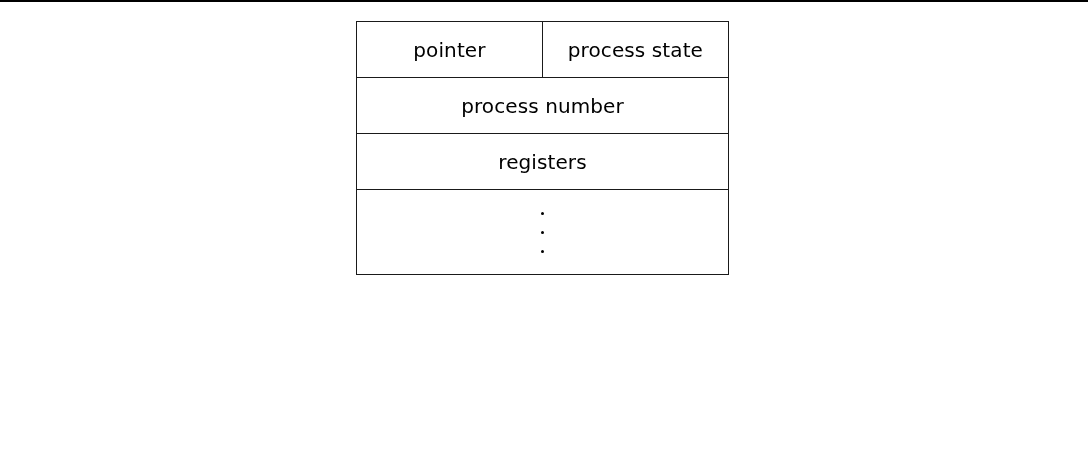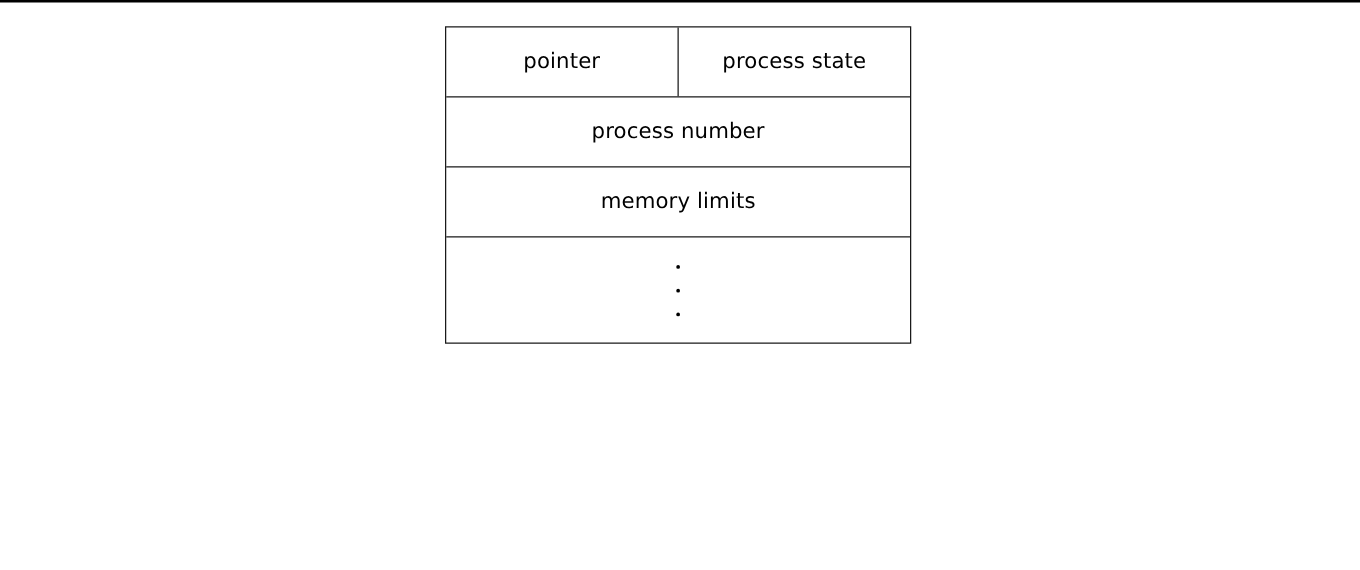--- a/index.html
+++ b/index.html
@@ -47,21 +47,21 @@
   .pcb-row:last-child {
     border-bottom: none;
   }
 
   .pcb-cell {
     box-sizing: border-box;
     height: 55px;
     display: flex;
     align-items: center;
     justify-content: center;
-    font-size: 17px;
+    font-size: 20px;
     line-height: 1;
     letter-spacing: 0.1px;
     color: #000000;
     white-space: nowrap;
   }
 
   .pcb-cell.full {
     width: 100%;
     text-align: center;
   }
@@ -104,24 +104,24 @@
   <div class="pcb-row">
     <div class="pcb-cell half-left">pointer</div>
     <div class="pcb-cell half-right">process state</div>
   </div>
 
   <div class="pcb-row">
     <div class="pcb-cell full">process number</div>
   </div>
 
 
+  <div class="pcb-row">
+    <div class="pcb-cell full">registers</div>
+  </div>
 
-  <div class="pcb-row">
-    <div class="pcb-cell full">memory limits</div>
-  </div>
 
 
   <div class="pcb-row tall">
     <div class="pcb-cell full">
       <div id="ellipsis">
         <span class="dot"></span>
         <span class="dot"></span>
         <span class="dot"></span>
       </div>
     </div>

